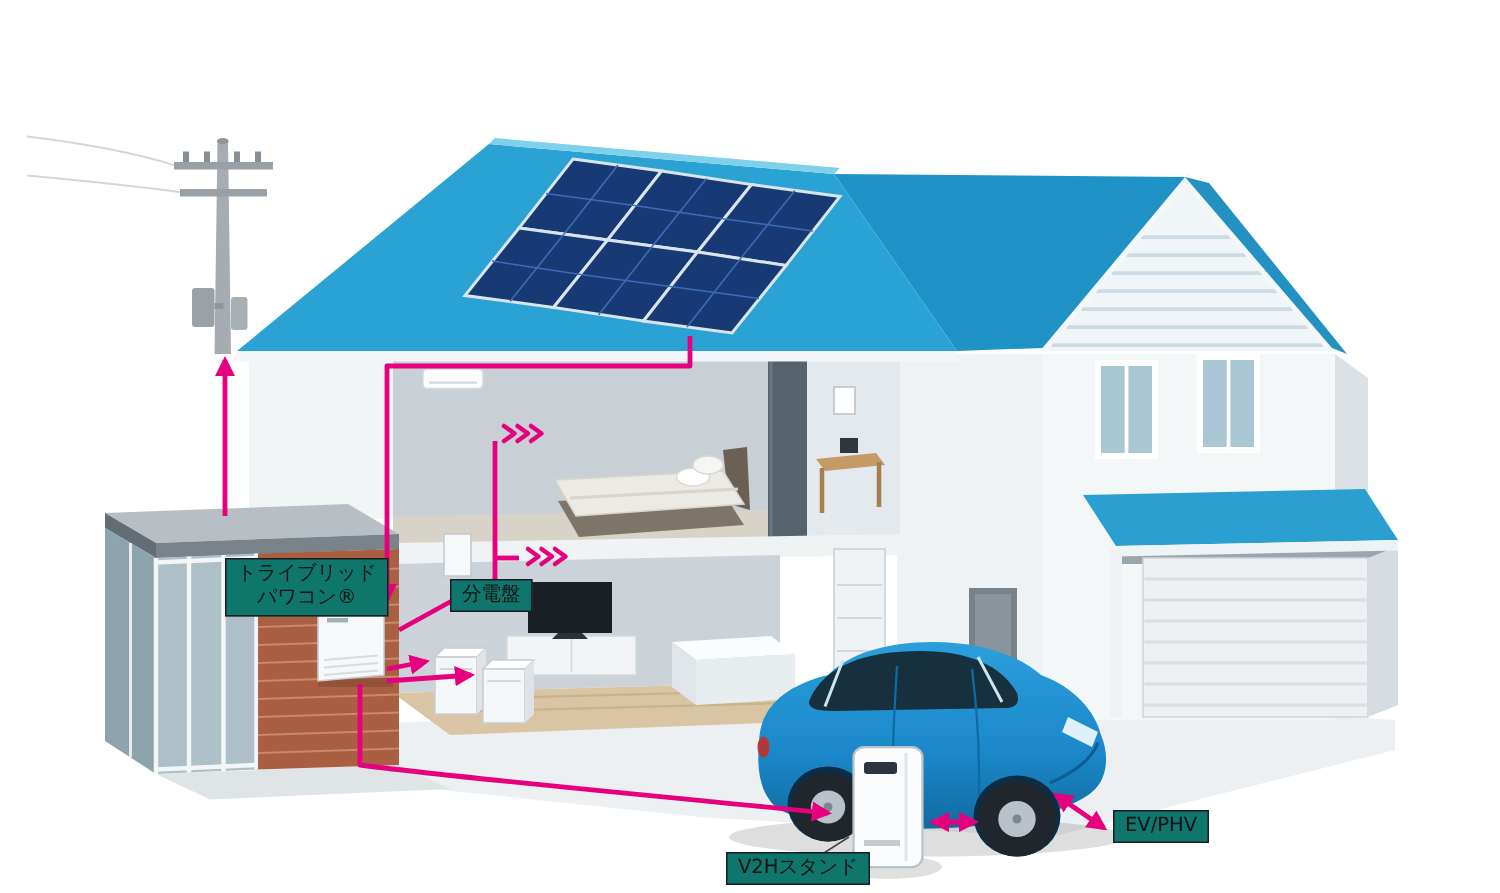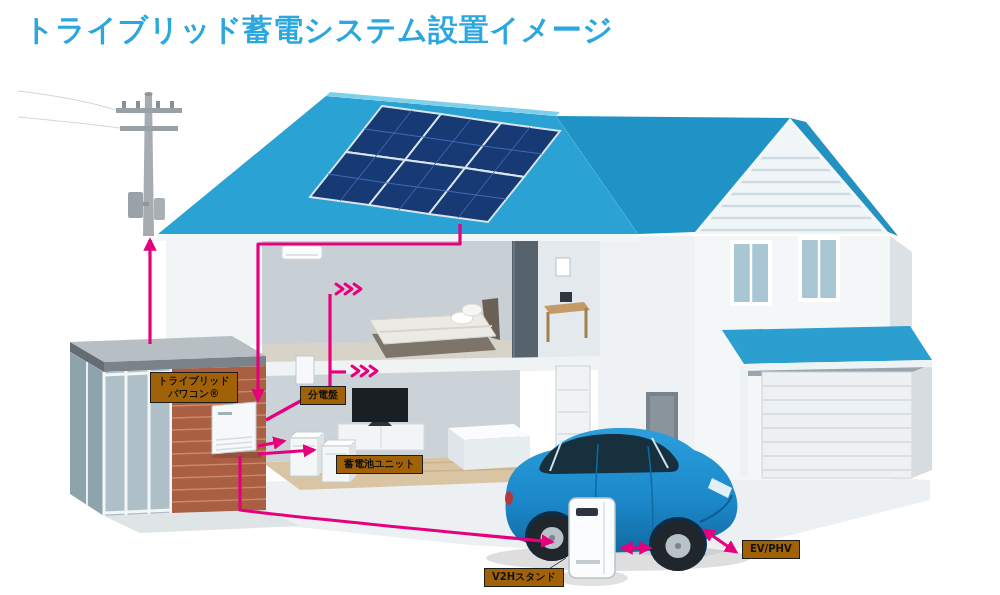--- a/index.html
+++ b/index.html
@@ -8,22 +8,22 @@
     overflow:hidden; font-family:"DejaVu Sans", sans-serif;
   }
   .stage svg { position:absolute; left:0; top:0; }
   .title {
     position:absolute; left:24px; top:10px;
     font-family:"DejaVu Sans", sans-serif;
     font-weight:800; font-size:30px; color:#2aa7df; letter-spacing:.5px;
     white-space:nowrap;
   }
   .lbl {
-    position:absolute; background:#a16207; border:1.5px solid #1c1c1c;
-    padding:2px 7px; font-weight:bold; font-size:10px; color:#111;
+    position:absolute; background:#0f766e; border:1.5px solid #1c1c1c;
+    padding:2px 7px; font-weight:normal; font-size:13px; color:#111;
     line-height:1.25; white-space:nowrap; box-sizing:border-box;
   }
   .lbl.center { text-align:center; }
 </style>
 </head>
 <body>
 
 <div class="stage">
 
   <svg width="1000" height="595" viewBox="0 0 1000 595" xmlns="http://www.w3.org/2000/svg">
@@ -297,24 +297,22 @@
       <path d="M240,456 L240,510 C300,518 450,532 552,542" marker-end="url(#arrowM)"></path>
       <path d="M622,548 L650,548" marker-start="url(#arrowM)" marker-end="url(#arrowM)"></path>
       <path d="M736,552 L704,530" marker-start="url(#arrowM)" marker-end="url(#arrowM)"></path>
       <use href="#chev" transform="translate(336,284)"></use>
       <use href="#chev" transform="translate(352,366)"></use>
     </g>
 
     <line x1="544" y1="572" x2="566" y2="558" stroke="#444444" stroke-width="1"></line>
   </svg>
 
-  <div class="title">トライブリッド蓄電システム設置イメージ</div>
 
   <div class="lbl center" style="left:150px; top:372px;">
     <span>トライブリッド</span><br>
     <span>パワコン®</span>
   </div>
   <div class="lbl" style="left:300px; top:386px;">分電盤</div>
-  <div class="lbl" style="left:336px; top:455px;">蓄電池ユニット</div>
   <div class="lbl" style="left:460px; top:568px;margin-left:24px;">V2Hスタンド</div>
   <div class="lbl" style="left:742px; top:540px;">EV/PHV</div>
 
 </div>
 
 </body></html>

